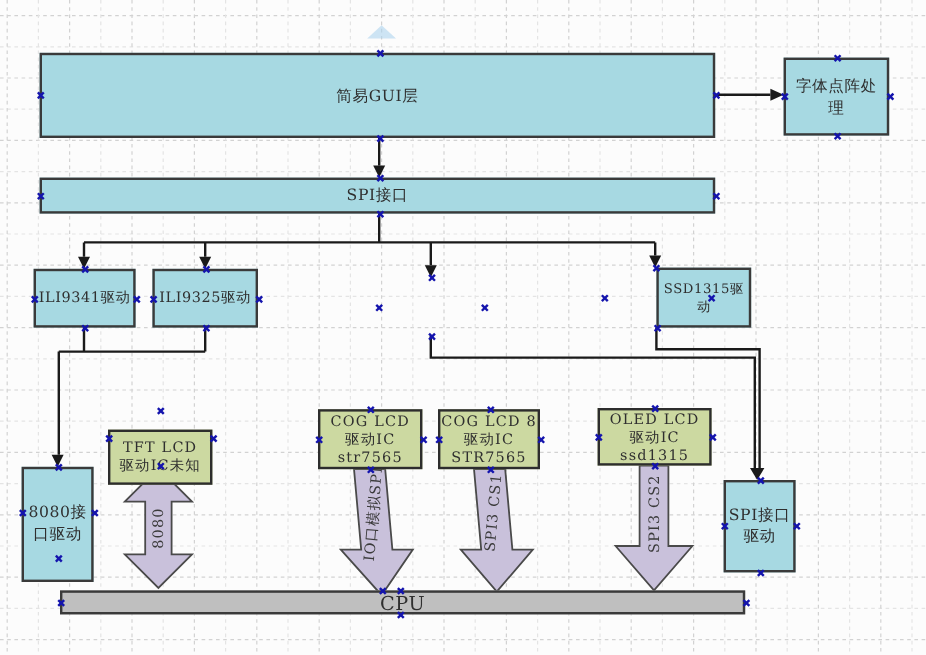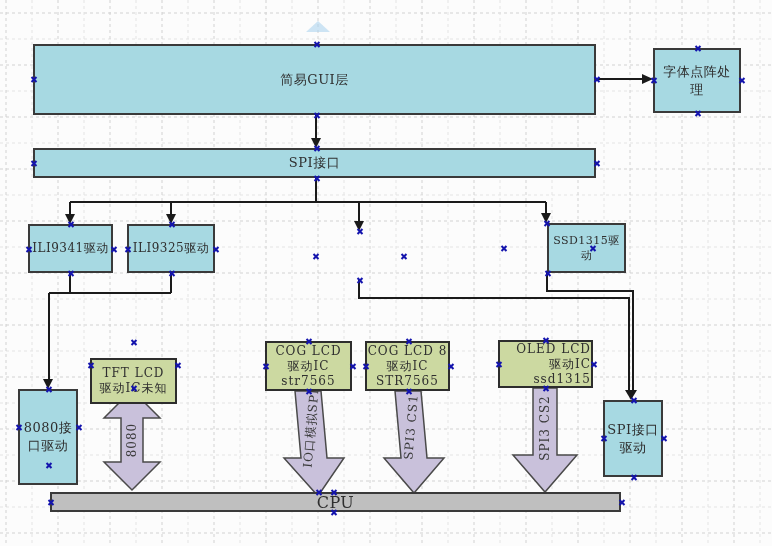--- a/index.html
+++ b/index.html
@@ -153,21 +153,21 @@
   <div class="node green" style="left:265px;top:341px;width:87px;height:50px;">
     <span class="ln">COG LCD</span>
     <span class="ln">驱动IC</span>
     <span class="ln">str7565</span>
   </div>
   <div class="node green" style="left:365px;top:341px;width:85px;height:50px;">
     <span class="ln">COG LCD 8</span>
     <span class="ln">驱动IC</span>
     <span class="ln">STR7565</span>
   </div>
-  <div class="node green" style="left:498px;top:340px;width:95px;height:48px;align-items:flex-end;">
+  <div class="node green" style="left:498px;top:340px;width:95px;height:48px;">
     <span class="ln">OLED LCD</span>
     <span class="ln">驱动IC</span>
     <span class="ln">ssd1315</span>
   </div>
 
   <div class="node cyan" style="left:18px;top:389px;width:60px;height:96px;font-size:13px;line-height:18px;">
     <span class="ln">8080接</span>
     <span class="ln">口驱动</span>
   </div>
   <div class="node cyan" style="left:603px;top:400px;width:60px;height:77px;font-size:13px;line-height:18px;">

